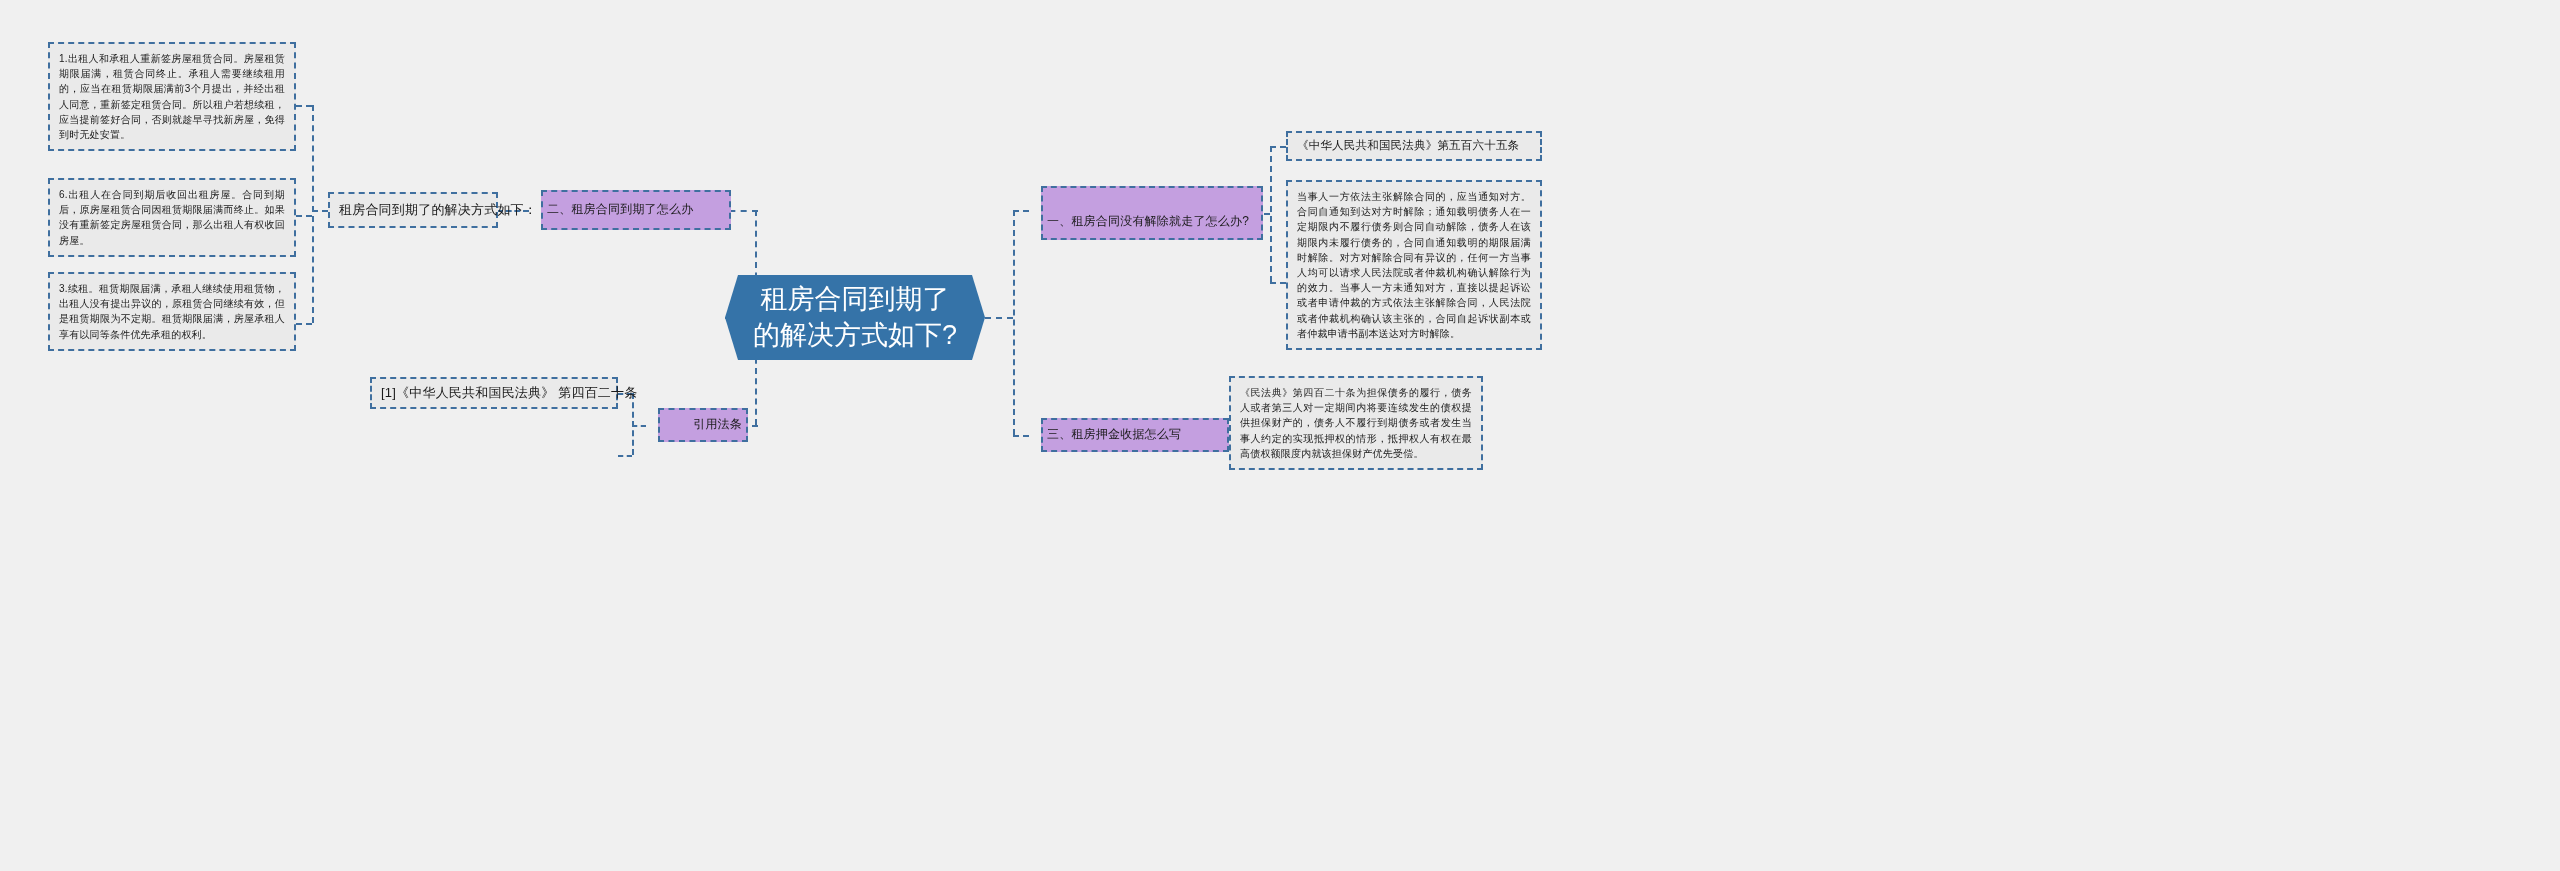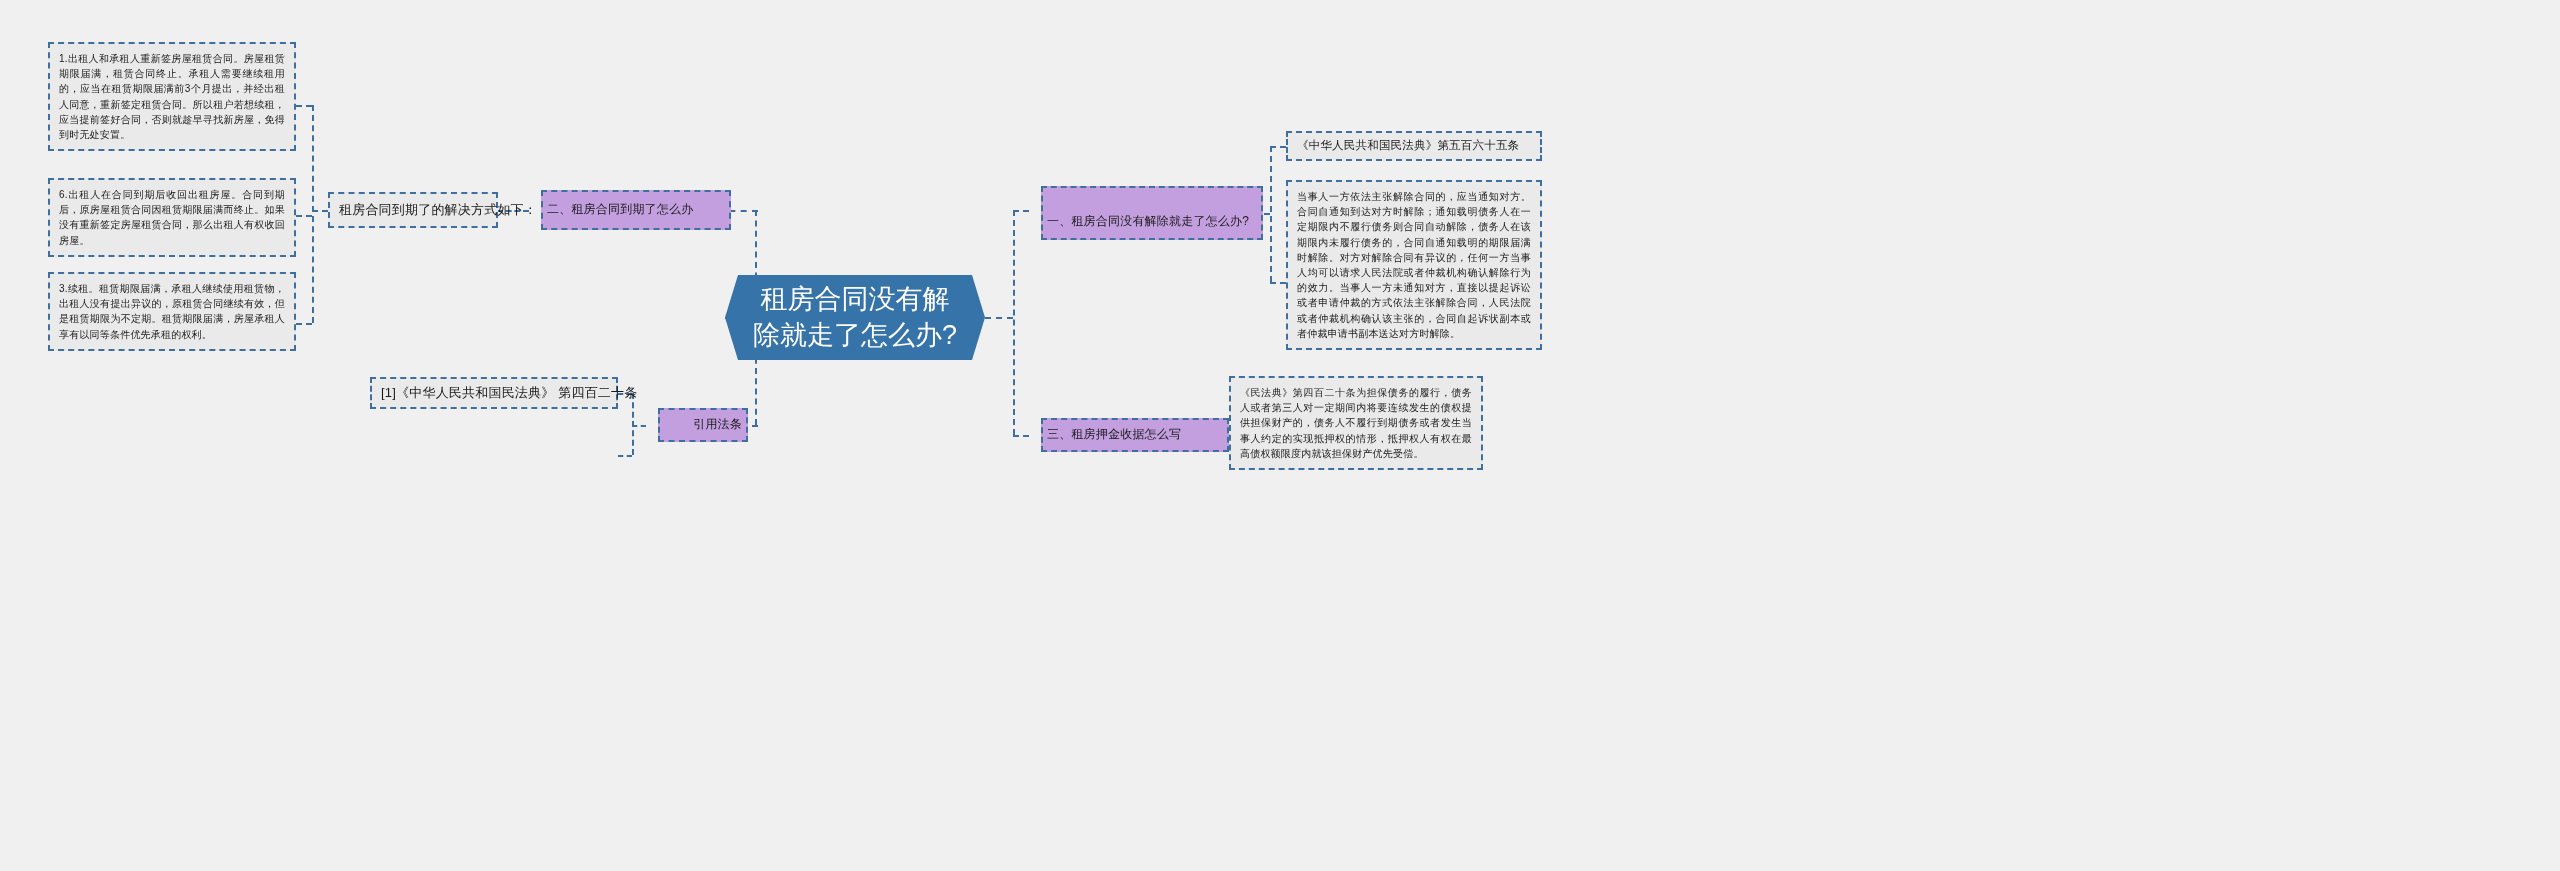--- a/index.html
+++ b/index.html
@@ -151,21 +151,21 @@
   <div class="node oneline" style="left:370px; top:377px; width:248px; height:32px;">
     <span>[1]《中华人民共和国民法典》 第四百二十条</span>
   </div>
 
 
   <div class="node purple" style="left:646px; top:408px; width:90px; height:34px; justify-content:flex-end;">
     <span>引用法条</span>
   </div>
 
   <div id="center-node" style="left:725px; top:275px; width:260px; height:85px;">
-    <span>租房合同没有解除就走了怎么办?</span>
+    <span>租房合同到期了的解决方式如下?</span>
   </div>
 
   <div class="node purple" style="left:1029px; top:186px; width:222px; height:54px; align-items:flex-end; line-height:1.5;">
     <span>一、租房合同没有解除就走了怎么办?</span>
   </div>
 
   <div class="node oneline" style="left:1286px; top:131px; width:256px; height:30px; font-size:11.5px;">
     <span>《中华人民共和国民法典》第五百六十五条</span>
   </div>
 

